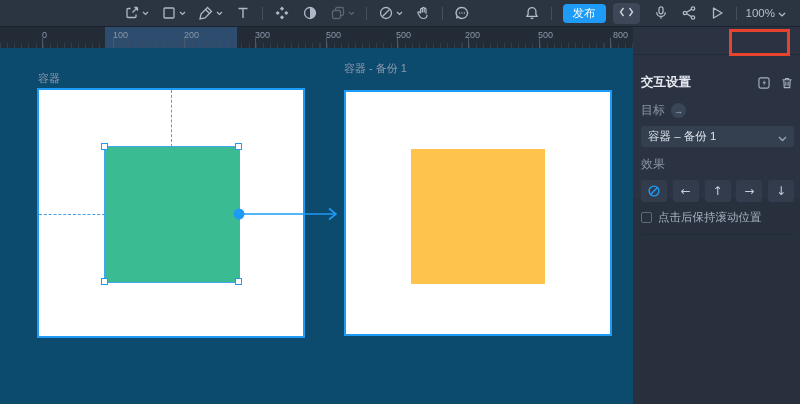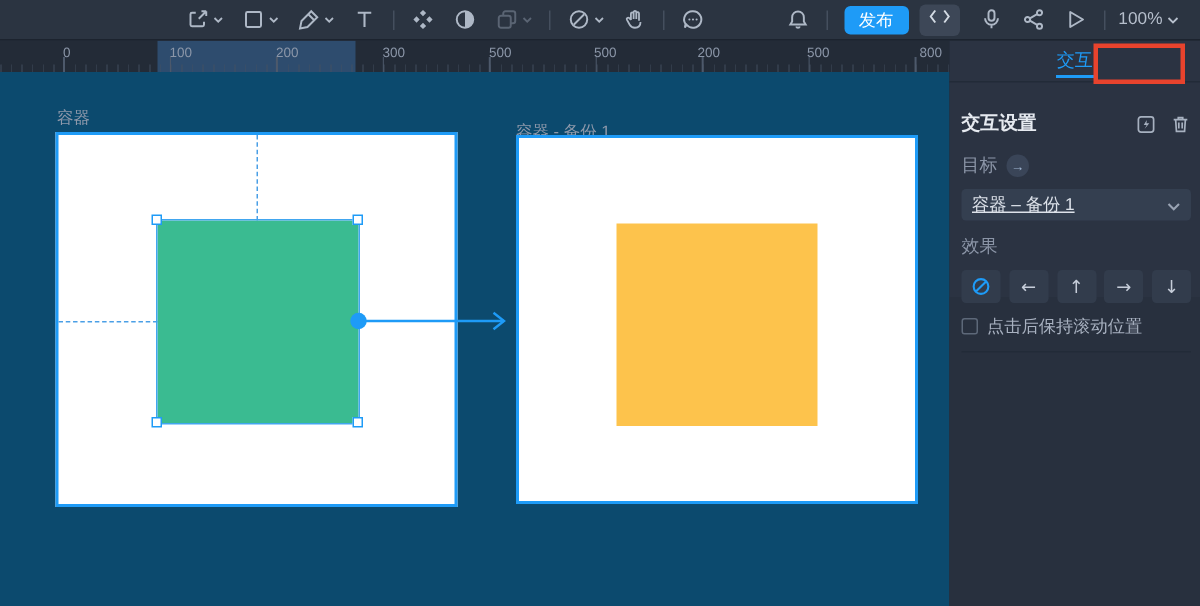--- a/index.html
+++ b/index.html
@@ -66,21 +66,21 @@
   .sec-title { font-size:12.5px; color:#e6eaf0; font-weight:bold; flex:1; }
   .sec-icons { display:flex; gap:9px; color:#a7b1c0; }
   .sec-icons span { cursor:pointer; display:flex; }
   .target-row { margin-top:11px; display:flex; align-items:center; gap:6px; }
   .plabel { font-size:12px; color:#8b95a7; }
   .target-badge { width:15px; height:15px; border-radius:50%; background:#3a4558;
     color:#9fb4d0; font-size:9px; display:flex; align-items:center;
     justify-content:center; }
   .dropdown { margin-top:7px; height:21px; background:#343f50; border-radius:3px;
     display:flex; align-items:center; padding:0 7px; cursor:pointer; }
-  .dropdown-value { flex:1; font-size:11.5px; color:#dde2ea;text-decoration:underline; }
+  .dropdown-value { flex:1; font-size:11.5px; color:#dde2ea; }
   .dropdown .chev { color:#9aa4b4; }
   .fx-label { margin-top:9px; }
   .fx-row { margin-top:7px; display:flex; justify-content:space-between; }
   .fx-btn { width:26px; height:22px; background:#323c4c; border:none; border-radius:3px;
     color:#c6cdd9; font-size:12px; display:flex; align-items:center;
     justify-content:center; cursor:pointer; font-family:"DejaVu Sans",sans-serif; }
   .chk-row { margin-top:8px; display:flex; align-items:center; gap:6px; cursor:pointer; }
   .chk-box { width:11px; height:11px; border:1px solid #5d6879; border-radius:2px;
     background:transparent; }
   .chk-label { font-size:11.5px; color:#a8b1c0; }
@@ -260,21 +260,21 @@
     <span class="ruler-num" style="left:255px">300</span>
     <span class="ruler-num" style="left:326px">500</span>
     <span class="ruler-num" style="left:396px">500</span>
     <span class="ruler-num" style="left:465px">200</span>
     <span class="ruler-num" style="left:538px">500</span>
     <span class="ruler-num" style="left:613px">800</span>
   </div>
 
   <div class="canvas">
     <span class="ab-title" style="left:38px; top:23px">容器</span>
-    <span class="ab-title" style="left:344px; top:32px">容器 - 备份 1</span>
+    <span class="ab-title" style="left:344px; top:13px">容器 - 备份 1</span>
 
     <div class="artboard" style="left:37px; top:40px; width:268px; height:250px">
       <div class="guide-v" style="left:132px; top:0; height:57px"></div>
       <div class="guide-h" style="left:0; top:124px; width:66px"></div>
       <div class="shape selected" style="left: 66px; top: 57px; width: 134px; height: 135px; background: rgb(58, 187, 145);"></div>
       <div class="handle" style="left:62px;  top:53px"></div>
       <div class="handle" style="left:196px; top:53px"></div>
       <div class="handle" style="left:62px;  top:188px"></div>
       <div class="handle" style="left:196px; top:188px"></div>
     </div>
@@ -286,21 +286,20 @@
     </svg>
 
     <div class="artboard" style="left:344px; top:42px; width:268px; height:246px">
       <div class="shape" style="left: 65px; top: 57px; width: 134px; height: 135px; background: rgb(253, 195, 76);"></div>
     </div>
   </div>
 
   <div class="side-panel">
     <div class="panel-lower"></div>
     <div class="panel-tabs">
-      <div class="panel-tab active">交互</div>
     </div>
     <div class="pbody">
       <div class="sec-row">
         <span class="sec-title">交互设置</span>
         <span class="sec-icons">
           <span>
               <svg width="14" height="14" viewBox="0 0 16 16" fill="none" stroke="currentColor" stroke-width="1.3">
                 <rect x="2.2" y="2.2" width="11.6" height="11.6" rx="2"></rect>
                 <path d="M8.6 4.5L6.3 8.4h2.2l-1.6 3.1 3.6-4.4H8.4z" fill="currentColor" stroke="none"></path>
               </svg>

